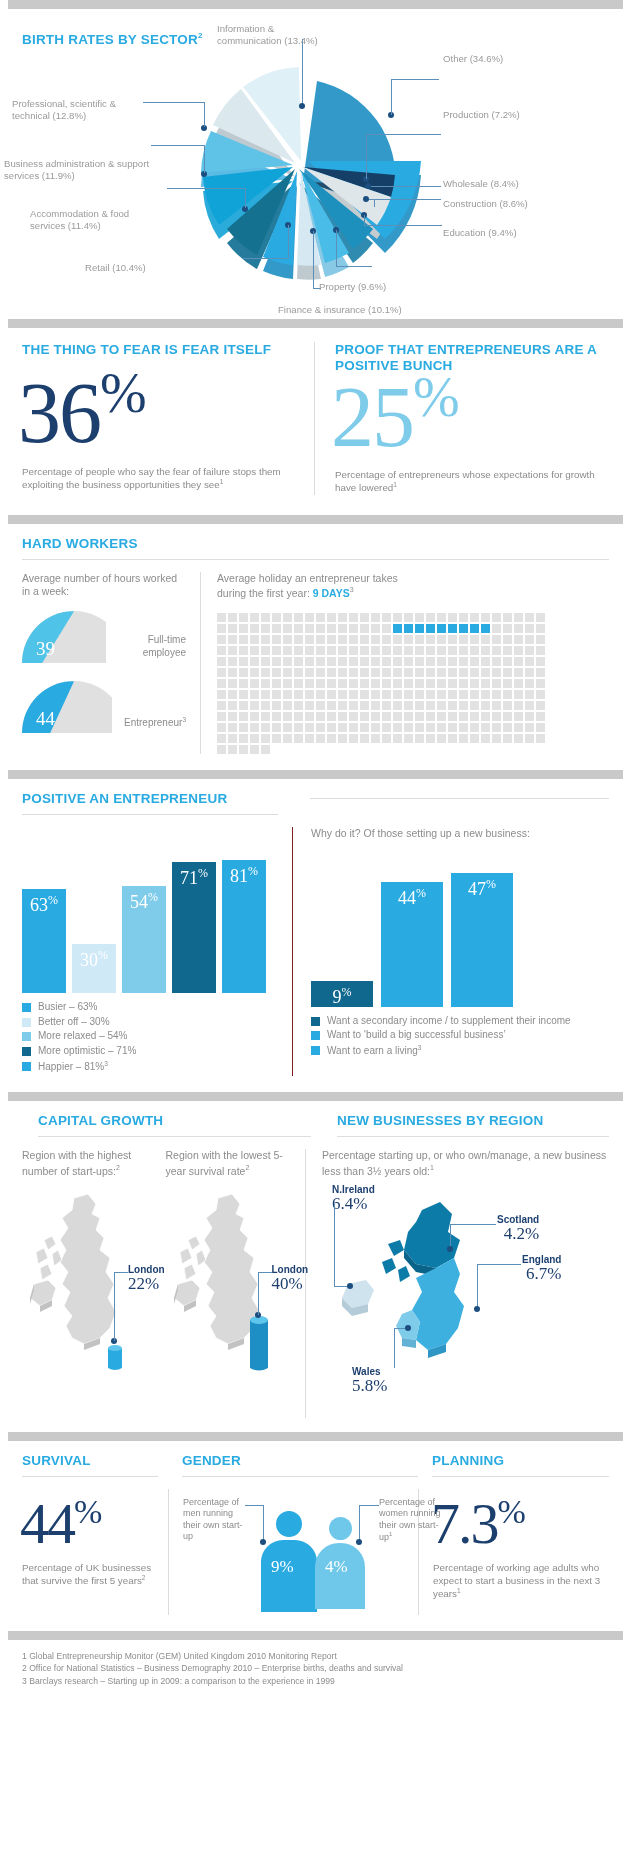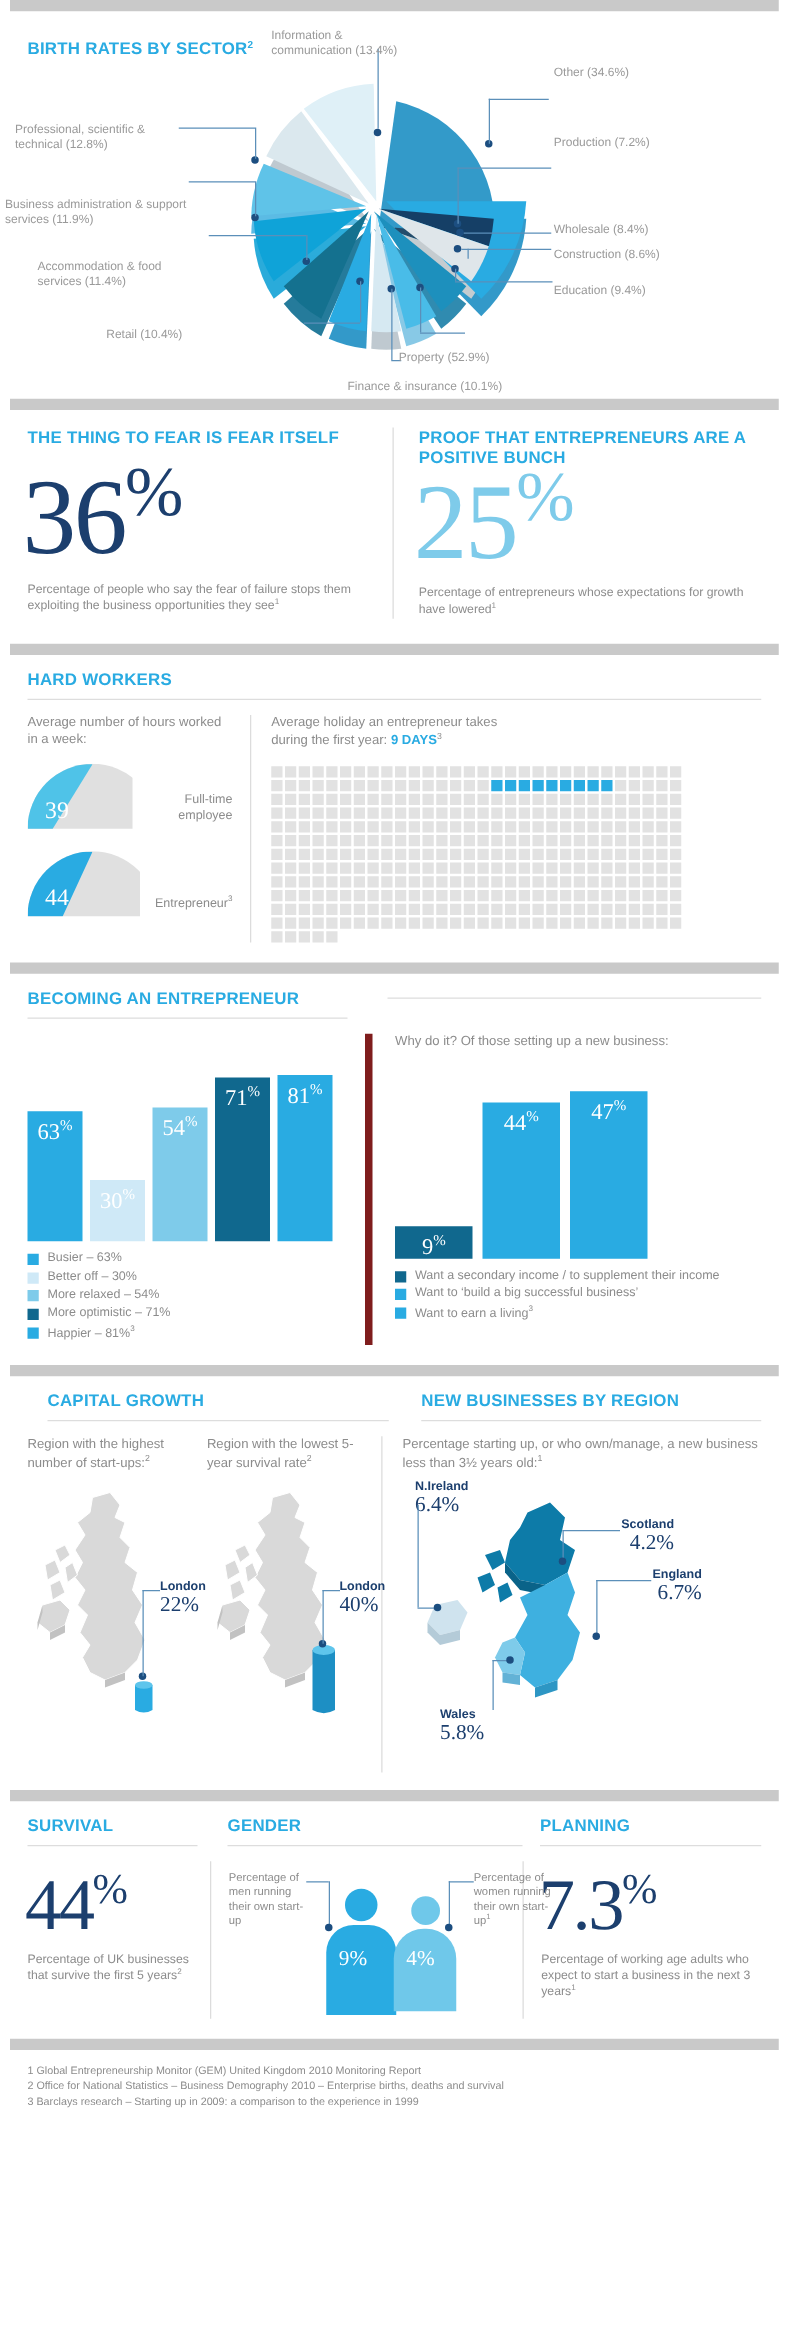--- a/index.html
+++ b/index.html
@@ -87,21 +87,21 @@
   .gauge-lbl .sup { font-size: 6.5px; vertical-align: super; }
   .gauge-lbl.rightal { text-align: right; }
 
   .cal-grid { margin-top: 12px; display: flex; flex-wrap: wrap; width: 336px; gap: 2px; }
   .cal-cell { width: 9px; height: 9px; background: #e2e2e2; }
   .cal-cell.on { background: #29ABE2; }
 
   
   .bars-sec { display: flex; padding: 12px 22px 16px 22px; }
   .bars-left { width: 270px; padding-right: 14px; }
-  .bars-right { flex: 1; padding-left: 18px; border-left: 6px solid #7f1d1d; }
+  .bars-right { flex: 1; padding-left: 18px; border-left: 1px solid #7f1d1d; }
   .chart-area { position: relative; height: 150px; margin-top: 16px; }
   .bars { position: absolute; bottom: 0; left: 0; display: flex; align-items: flex-end; gap: 6px; }
   .bar { position: relative; width: 44px; }
   .bar .lbl {
     position: absolute; top: 6px; left: 0; right: 0; text-align: center;
     font-family: "Liberation Serif", serif; font-size: 18px; color: #ffffff;
   }
   .bar .lbl .pc { font-size: 12px; vertical-align: super; line-height: 0; }
   .legend { margin-top: 8px; }
   .legend-item { display: flex; align-items: flex-start; margin-bottom: 2px; }
@@ -258,21 +258,21 @@
       <div class="leader v" style="left:29px; top:45px; height:25px;"></div>
       <div class="leader h" style="left:-32px; top:45px; width:61px;"></div>
     </div>
 
     <div class="pie-label" style="left:217px; top:14px; max-width:115px; white-space:normal;">Information &amp; communication (13.4%)</div>
     <div class="pie-label" style="left:443px; top:44px;">Other (34.6%)</div>
     <div class="pie-label" style="left:443px; top:100px;">Production (7.2%)</div>
     <div class="pie-label" style="left:443px; top:169px;">Wholesale (8.4%)</div>
     <div class="pie-label" style="left:443px; top:189px;">Construction (8.6%)</div>
     <div class="pie-label" style="left:443px; top:218px;">Education (9.4%)</div>
-    <div class="pie-label" style="left:319px; top:272px;">Property (52.9%)</div>
+    <div class="pie-label" style="left:319px; top:272px;">Property (9.6%)</div>
     <div class="pie-label" style="left:278px; top:295px;">Finance &amp; insurance (10.1%)</div>
     <div class="pie-label r" style="left:85px; top:253px; width:90px;">Retail (10.4%)</div>
     <div class="pie-label r" style="left:30px; top:199px; width:137px; white-space:normal;">Accommodation &amp; food services (11.4%)</div>
     <div class="pie-label r" style="left:4px; top:149px; width:147px; white-space:normal;">Business administration &amp; support services (11.9%)</div>
     <div class="pie-label r" style="left:12px; top:89px; width:139px; white-space:normal;">Professional, scientific &amp; technical (12.8%)</div>
   </div>
 
   <div class="divider-bar"></div>
 
   <div class="two-col">
@@ -689,21 +689,21 @@
           <div class="cal-cell"></div>
           <div class="cal-cell"></div>
         </div>
     </div>
   </div>
 
   <div class="divider-bar"></div>
 
   <div class="sec" style="padding-top:12px; display:flex;">
     <div style="width:270px; padding-right:14px;">
-      <div class="sec-title">BECOMING AN ENTREPRENEUR</div>
+      <div class="sec-title">POSITIVE AN ENTREPRENEUR</div>
       <div class="hr-line"></div>
     </div>
     <div style="flex:1; padding-left:18px;">
       <div class="hr-line"></div>
     </div>
   </div>
 
   <div class="bars-sec">
     <div class="bars-left">
       <div class="chart-area">

